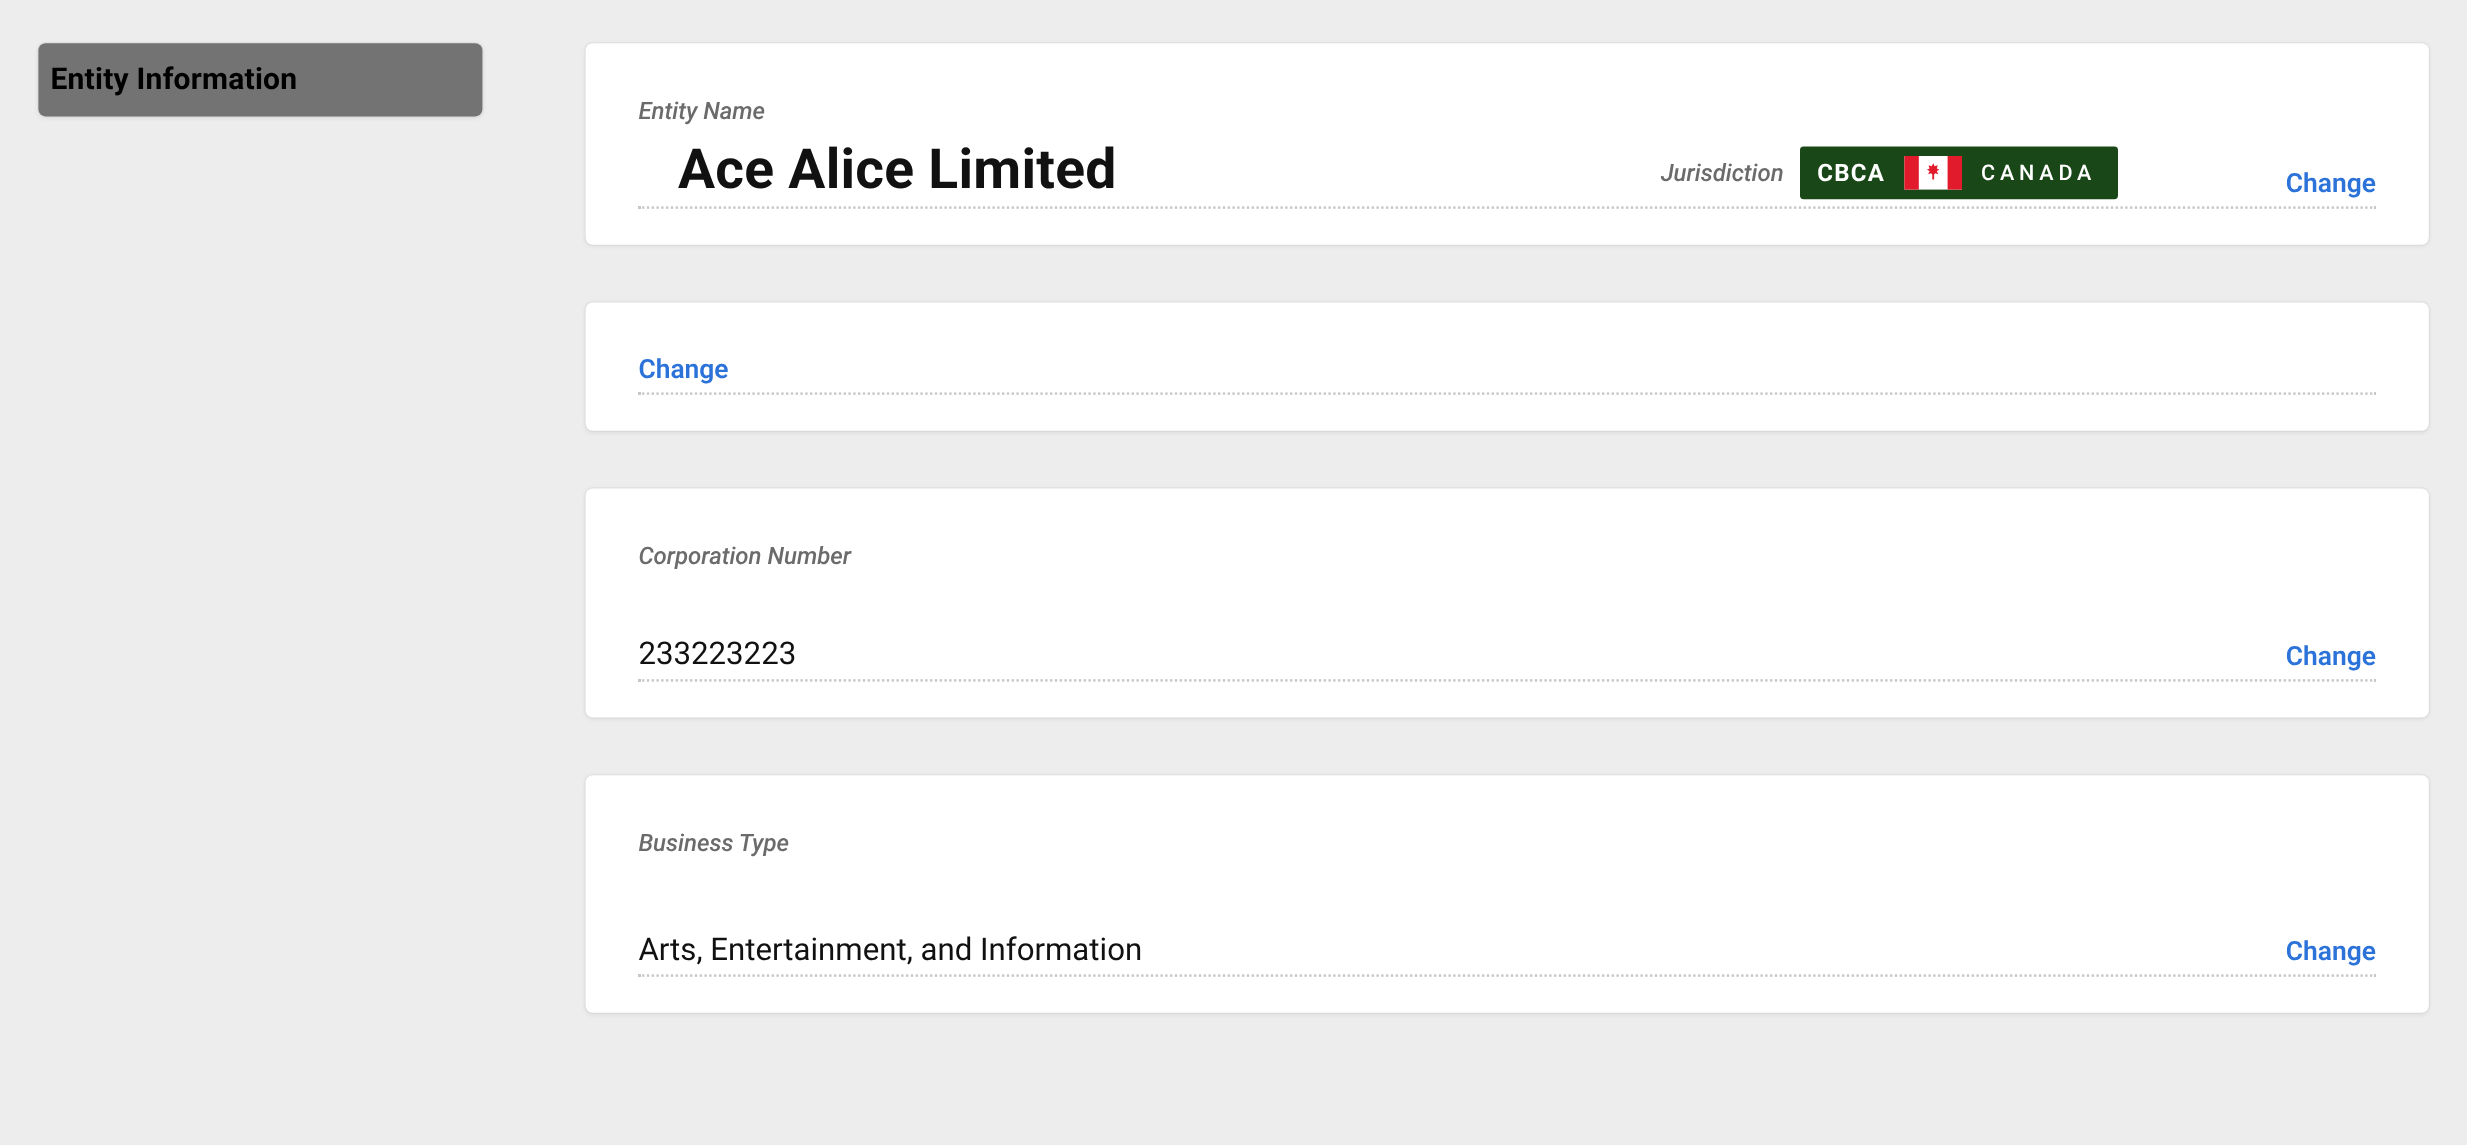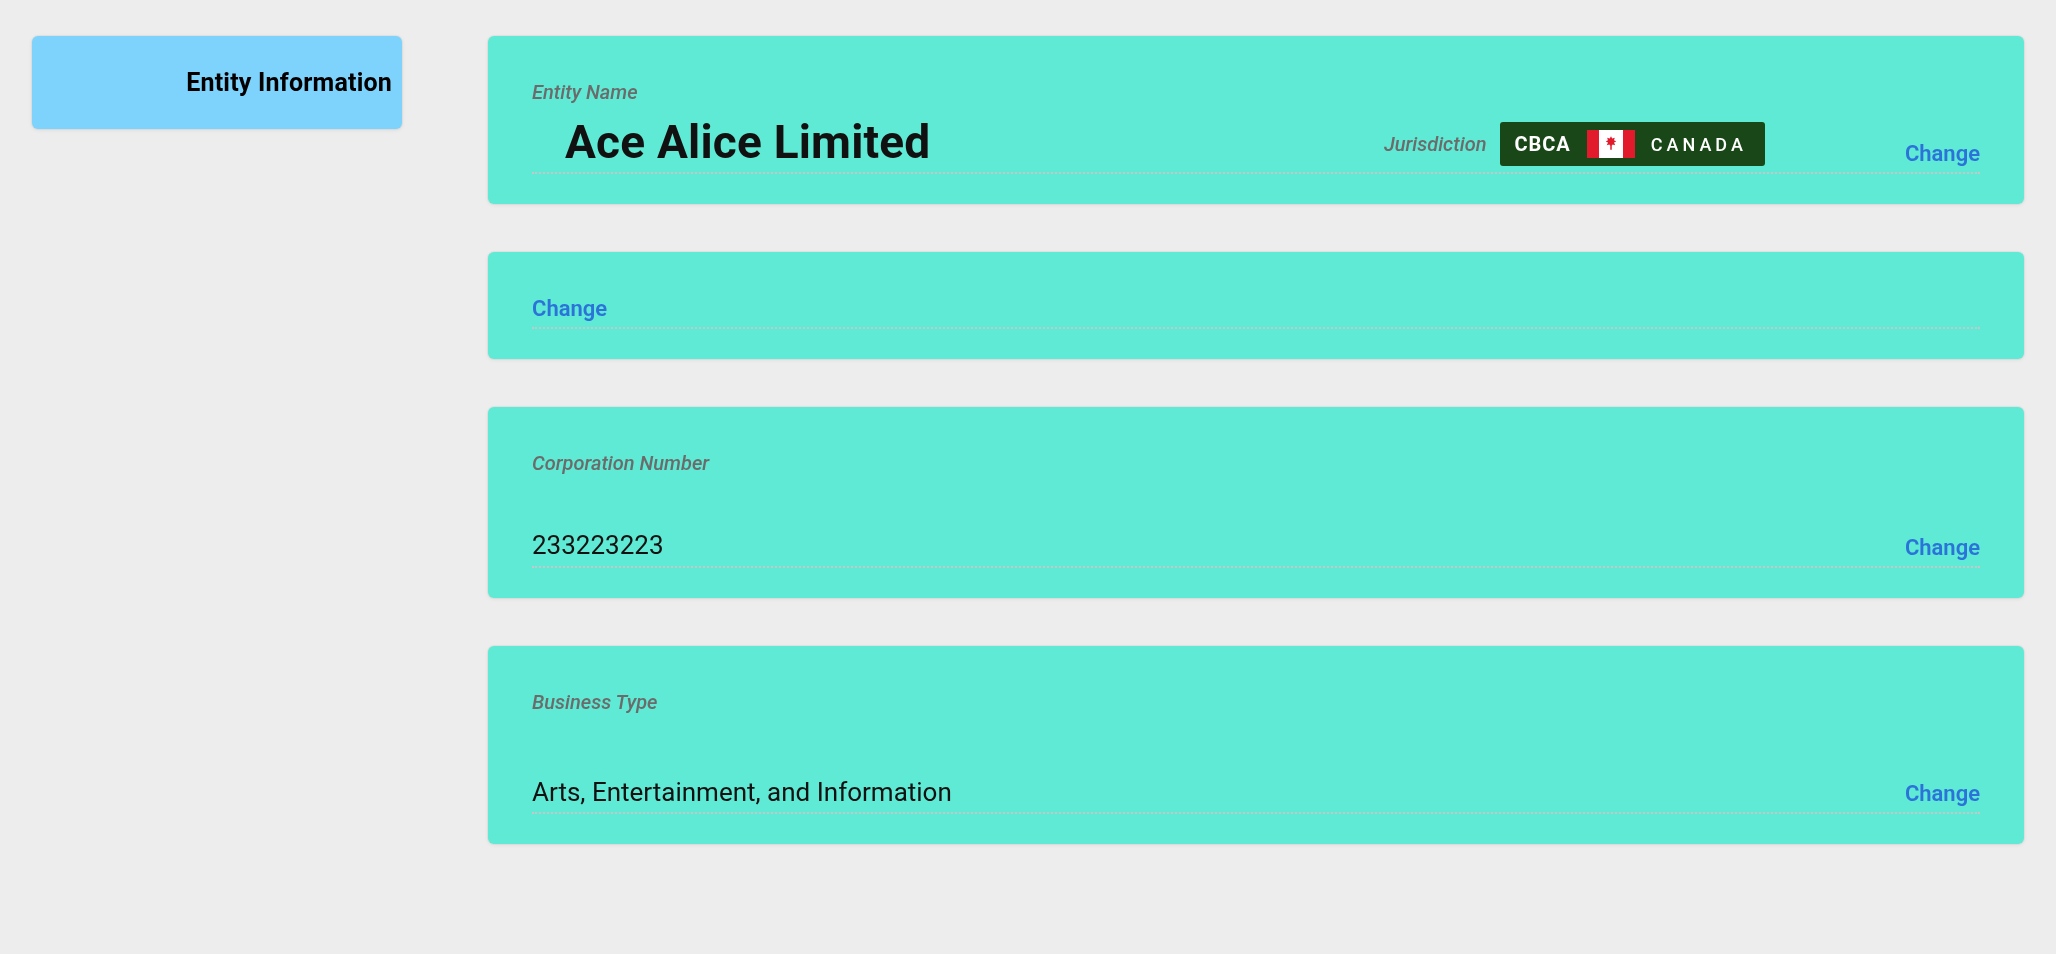--- a/index.html
+++ b/index.html
@@ -16,40 +16,40 @@
     }
     .layout {
       display: flex;
       padding: 36px 32px;
       gap: 86px;
     }
     .sidebar {
       flex: 0 0 370px;
     }
     .sidebar-card {
-      background: #7dd3fc;
+      background: #737373;
       border-radius: 6px;
       box-shadow: 0 1px 4px rgba(0,0,0,.08), 0 0 0 1px rgba(0,0,0,.03);
-      padding: 32px 10px;
-      text-align: right;
+      padding: 16px 10px;
+      text-align: left;
     }
     .sidebar-title {
       font-size: 25px;
       font-weight: 700;
       color: #000;
       letter-spacing: .2px;
     }
     .main {
       flex: 1 1 auto;
       display: flex;
       flex-direction: column;
       gap: 48px;
     }
     .card {
-      background: #5eead4;
+      background: #ffffff;
       border-radius: 6px;
       box-shadow: 0 1px 4px rgba(0,0,0,.07), 0 0 0 1px rgba(0,0,0,.03);
       padding: 44px 44px 30px 44px;
       position: relative;
     }
     .row {
       display: flex;
       align-items: flex-end;
       justify-content: space-between;
       border-bottom: 2px dotted #c7c7c7;

